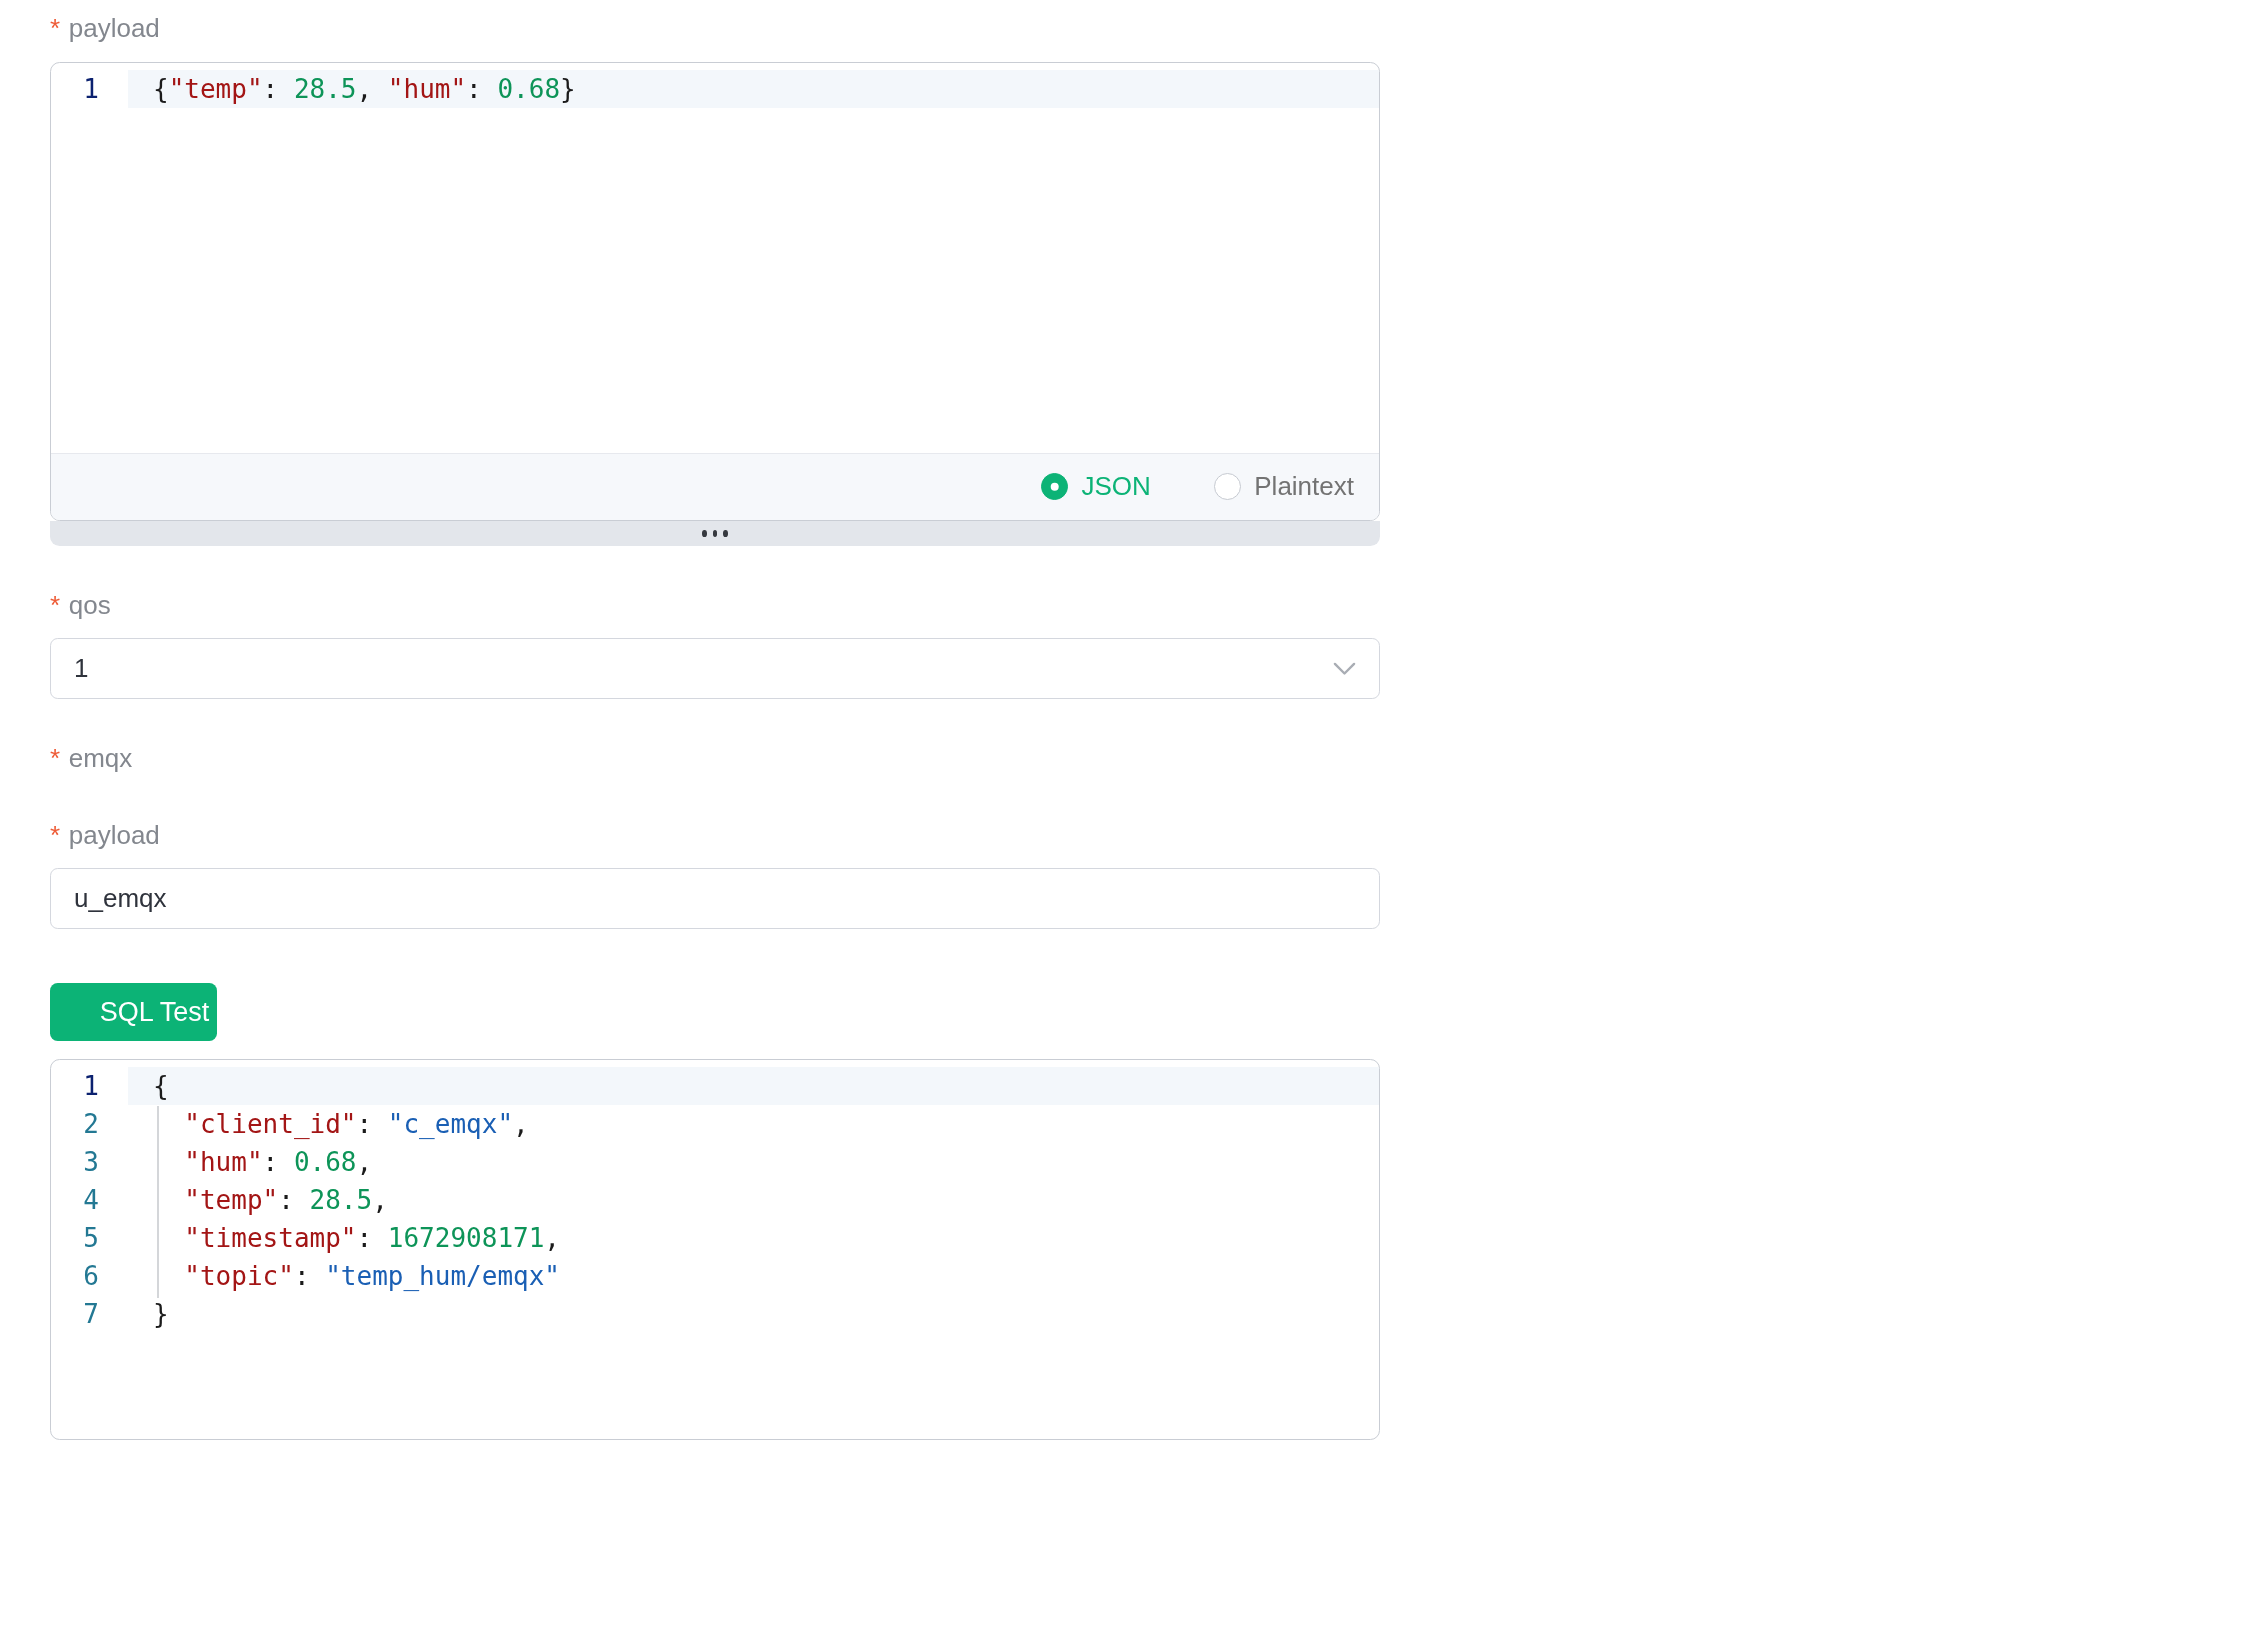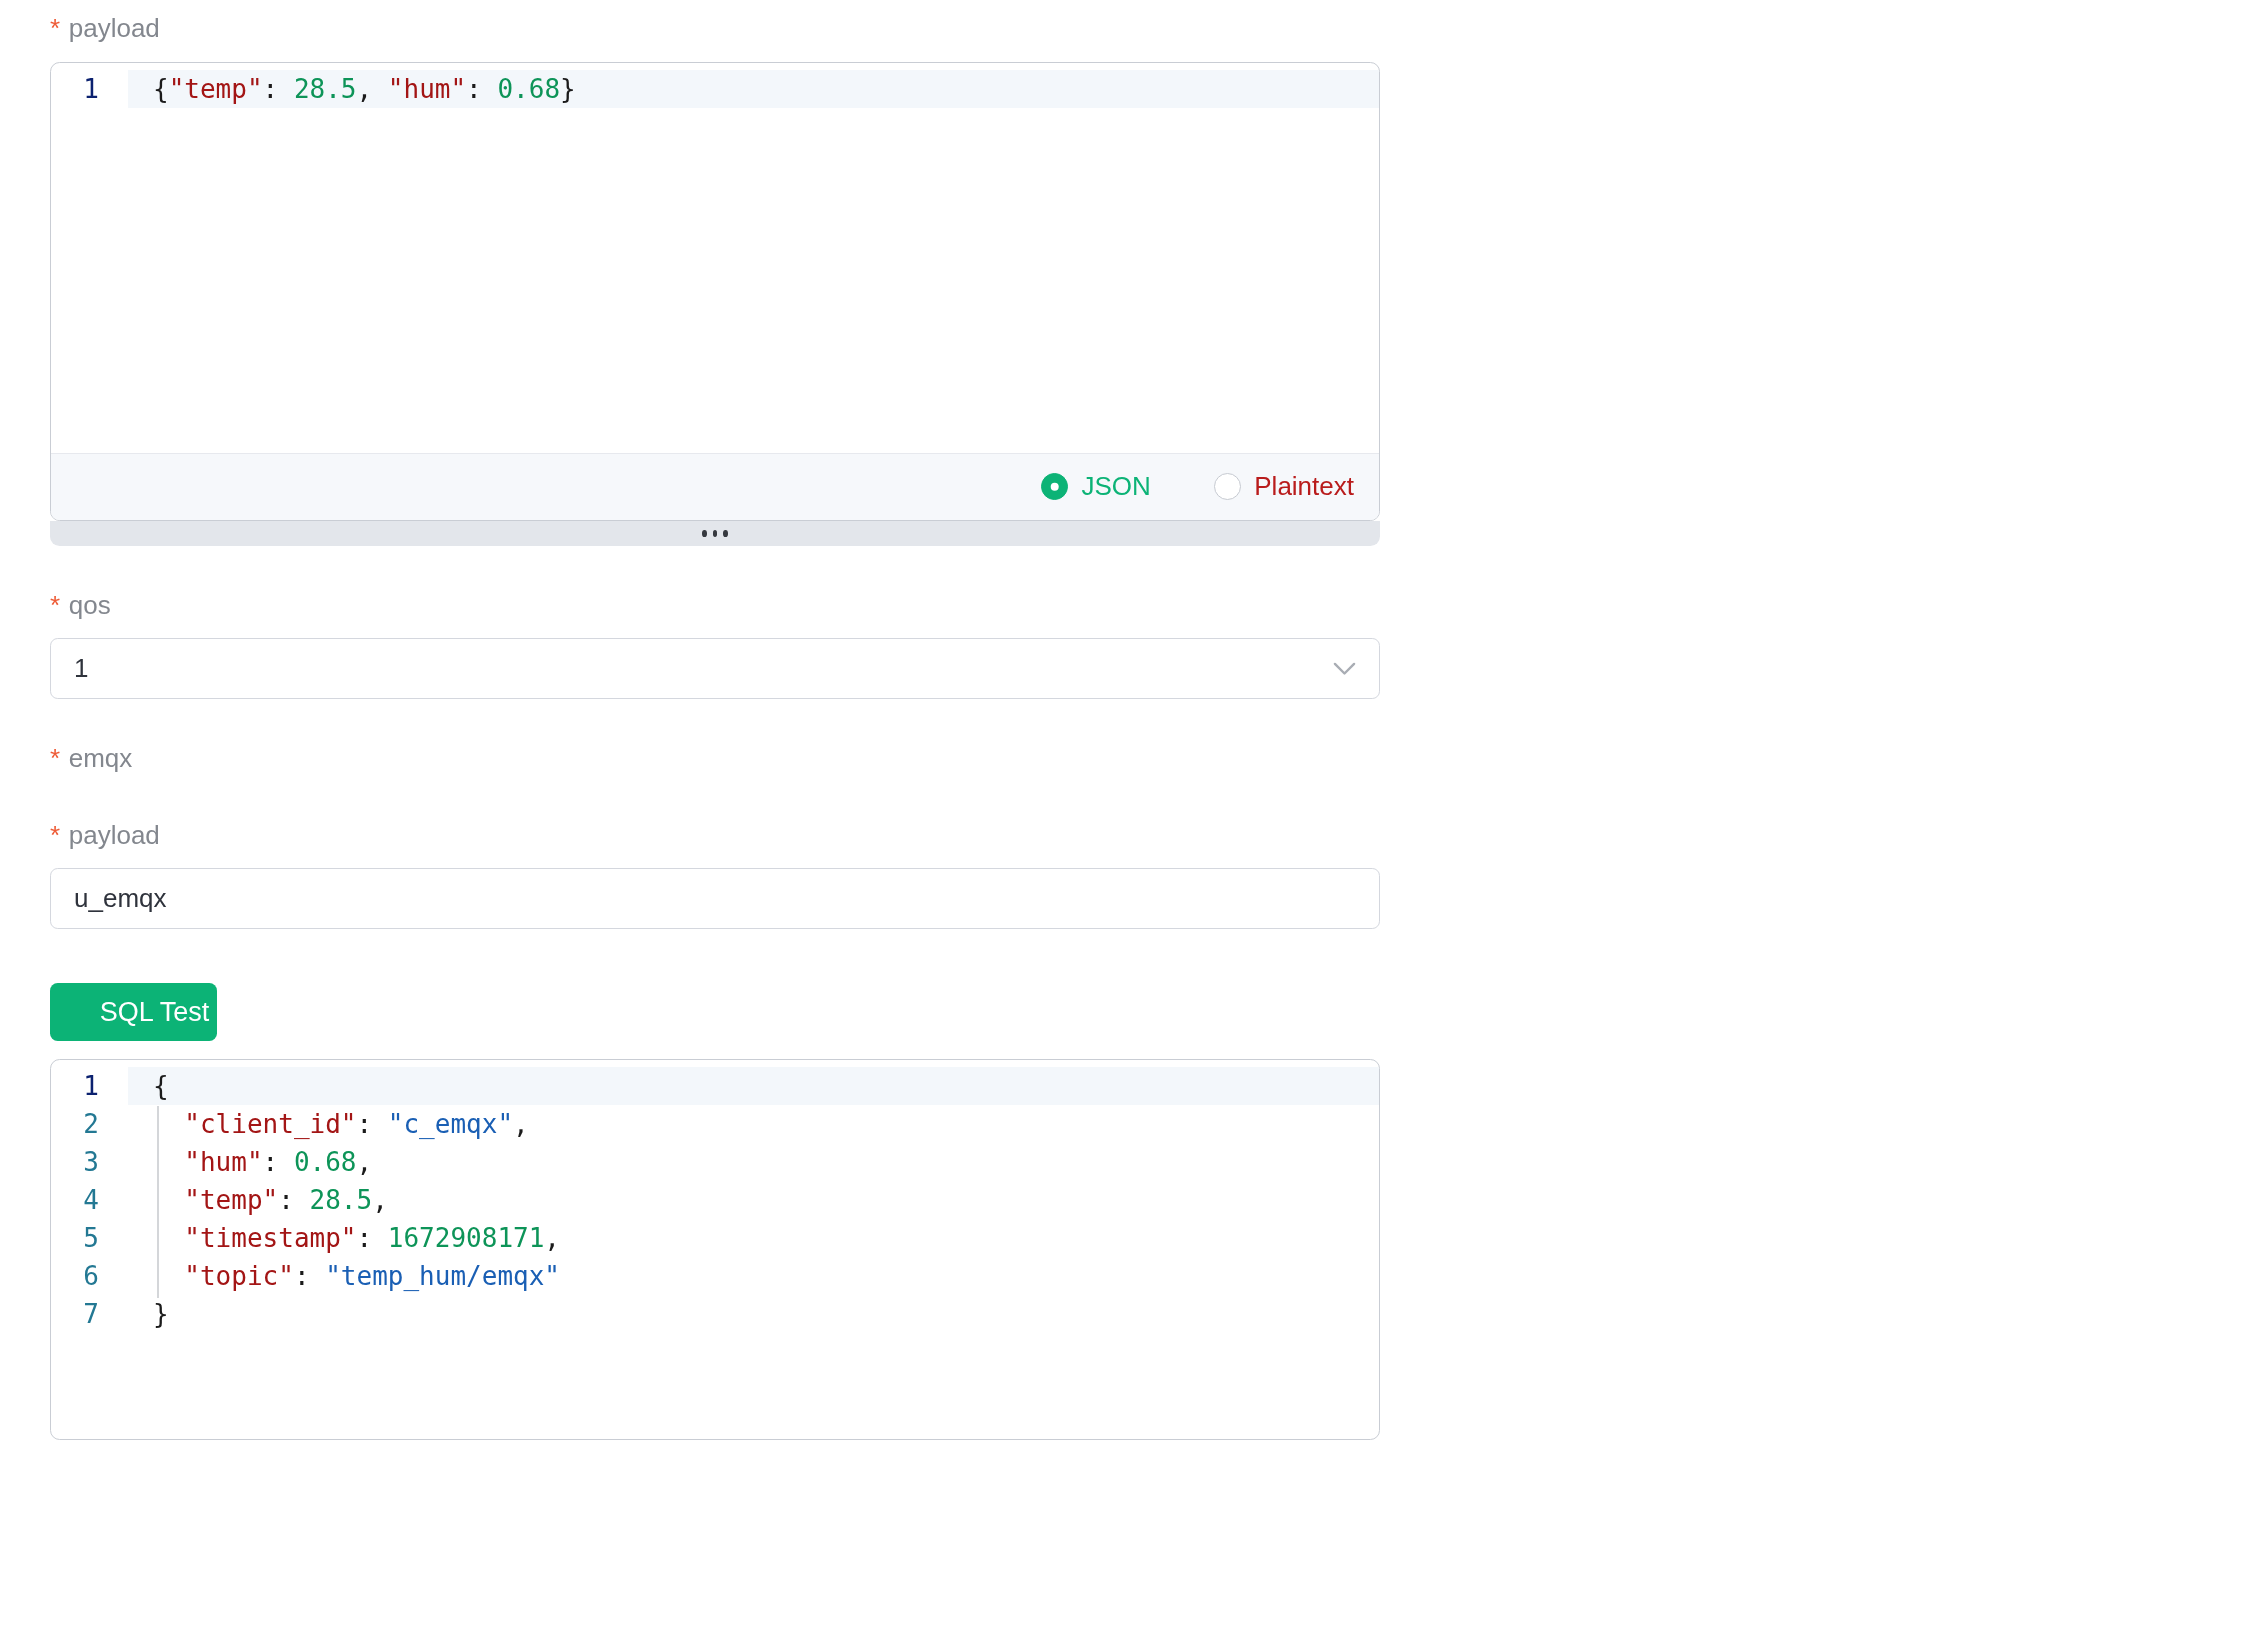--- a/index.html
+++ b/index.html
@@ -72,21 +72,21 @@
     position: relative;
   }
   .radio-item.checked .radio-circle {
     background: var(--accent, #0cb376); border-color: var(--accent, #0cb376);
   }
   .radio-item.checked .radio-circle::after {
     content: ""; position: absolute; left: 50%; top: 50%;
     width: 8.6px; height: 8.6px; border-radius: 50%;
     background: #ffffff; transform: translate(-50%, -50%);
   }
-  .radio-label { font-size: 26px; color: #b91c1c; }
+  .radio-label { font-size: 26px; color: #737373; }
   .radio-item.checked .radio-label { color: var(--accent, #0cb376); }
 
   
   .resize-handle {
     height: 25px; background: #e3e6eb;
     border-radius: 0 0 9.6px 9.6px;
     display: flex; align-items: center; justify-content: center; gap: 5.8px;
     cursor: row-resize;
   }
   .resize-handle .dot {

